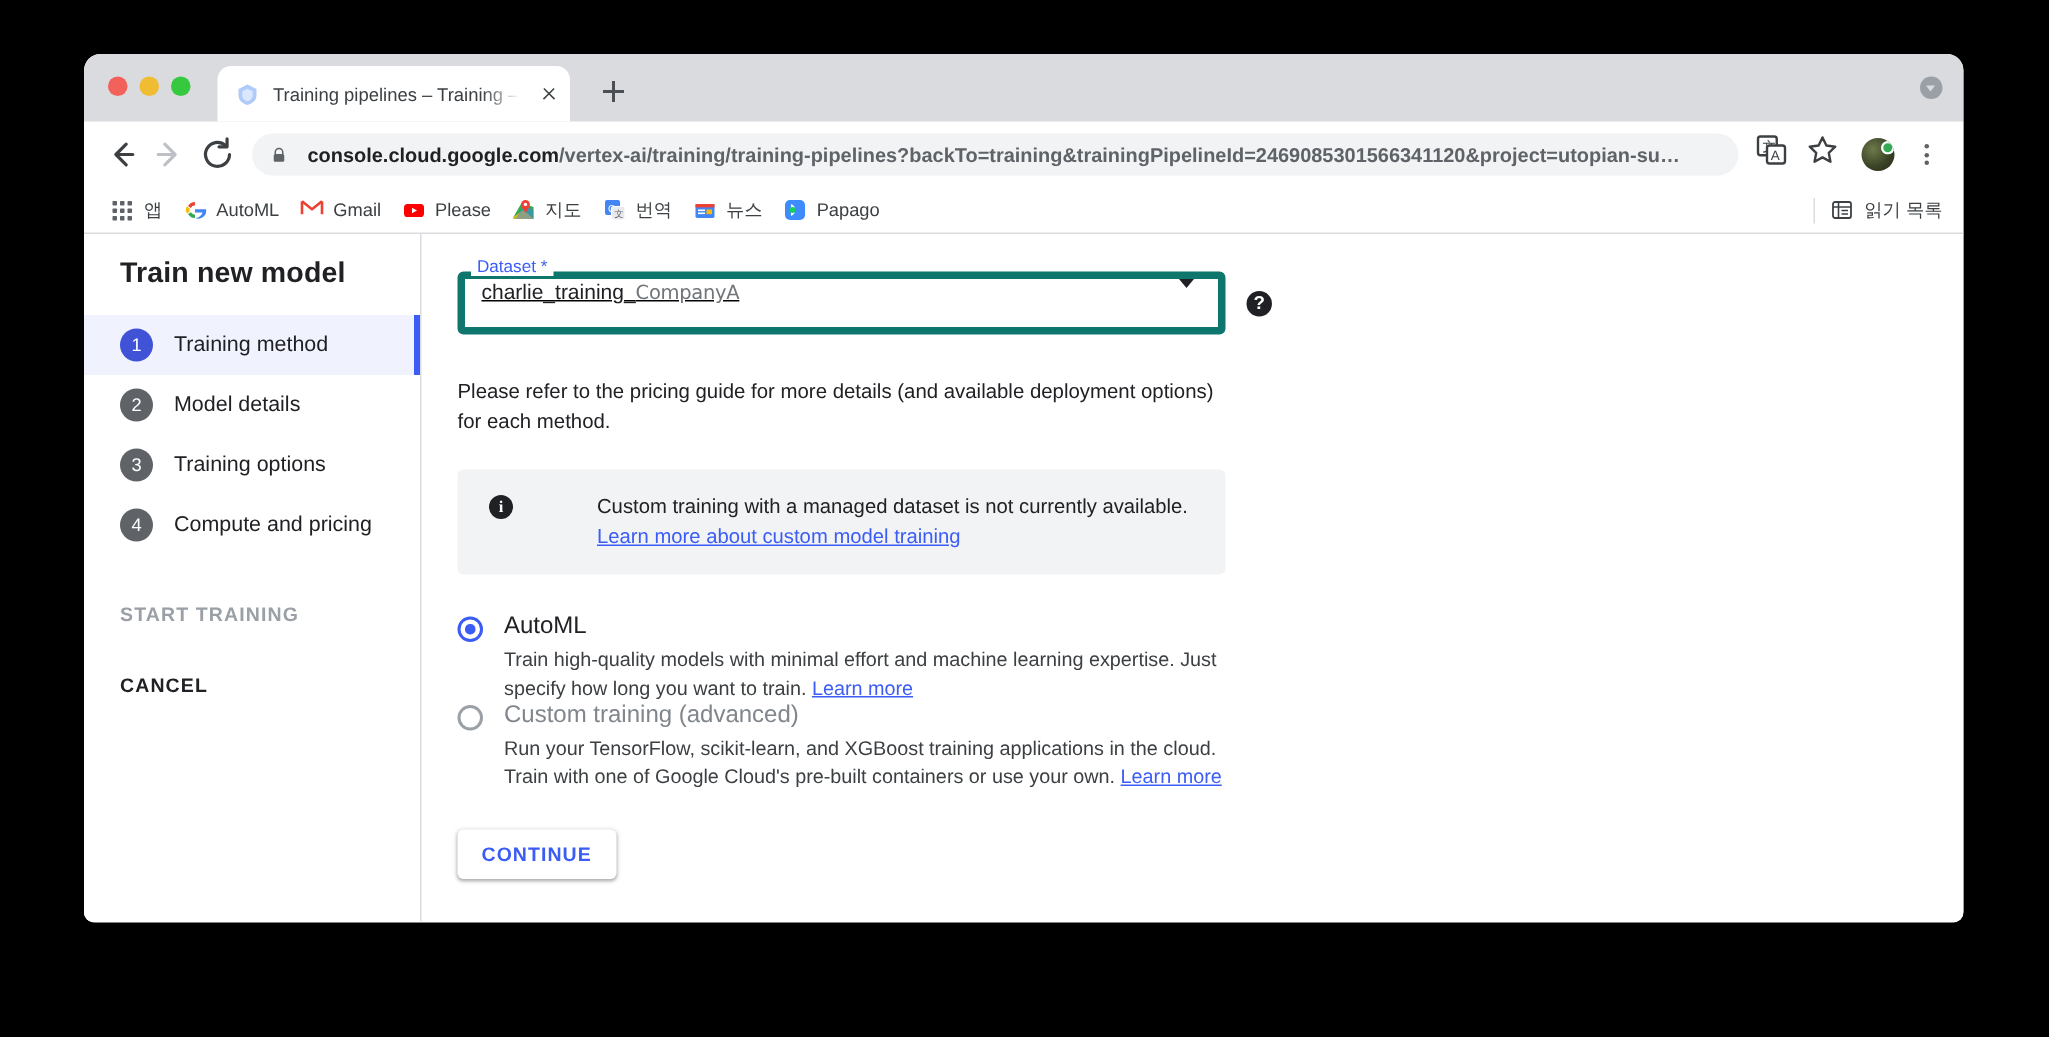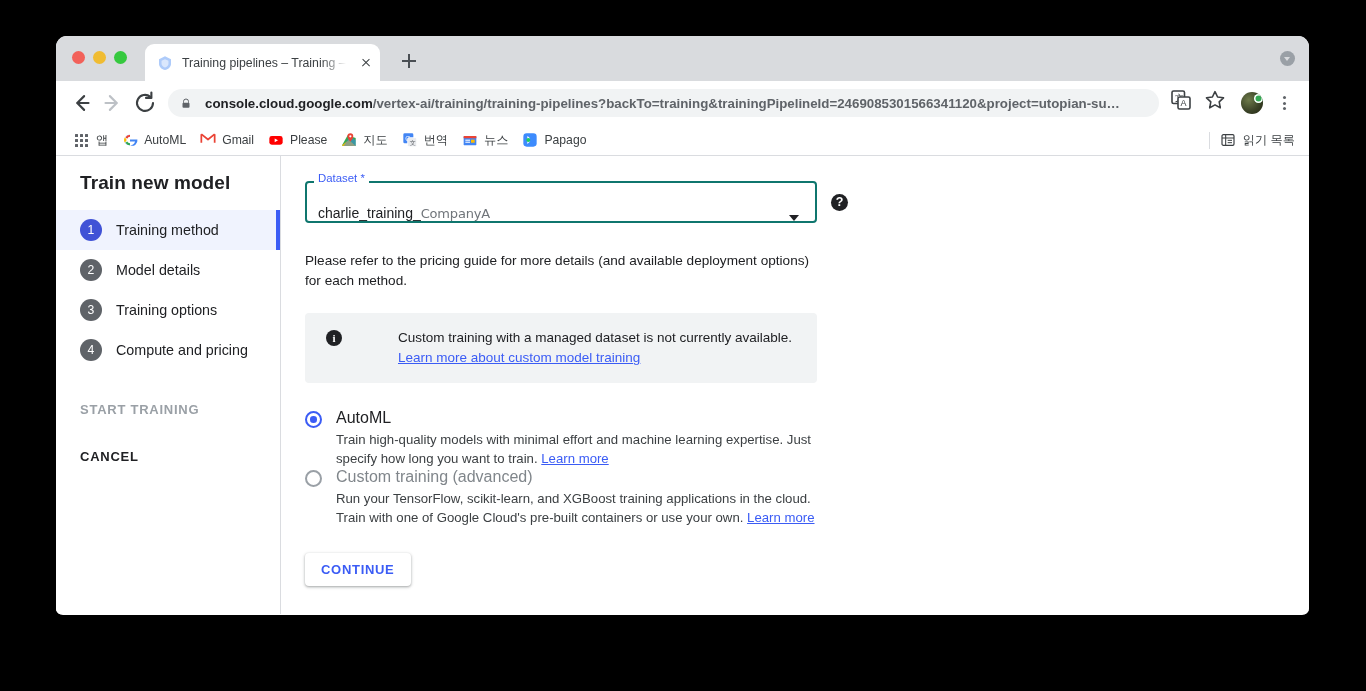--- a/index.html
+++ b/index.html
@@ -263,24 +263,25 @@
     position: relative;
   }
   .field-wrap {
     position: relative;
     width: 512px;
     height: 42px;
     margin-top: 11px;
   }
   .field {
     position: absolute; inset: 0;
-    border: 2px solid #0f766e;
+    border: 5px solid #0f766e;
     border-radius: 4px;
-    display: flex; align-items: flex-end;
+    display: flex; align-items: flex-start;
     padding: 0 14px 0 11px;
+    text-decoration: underline;
   }
   .field-legend {
     position: absolute;
     left: 9px; top: -8px;
     background: #ffffff;
     padding: 0 4px;
     font-size: 11.4px;
     color: #3b5cf5;
     line-height: 1;
     z-index: 2;

